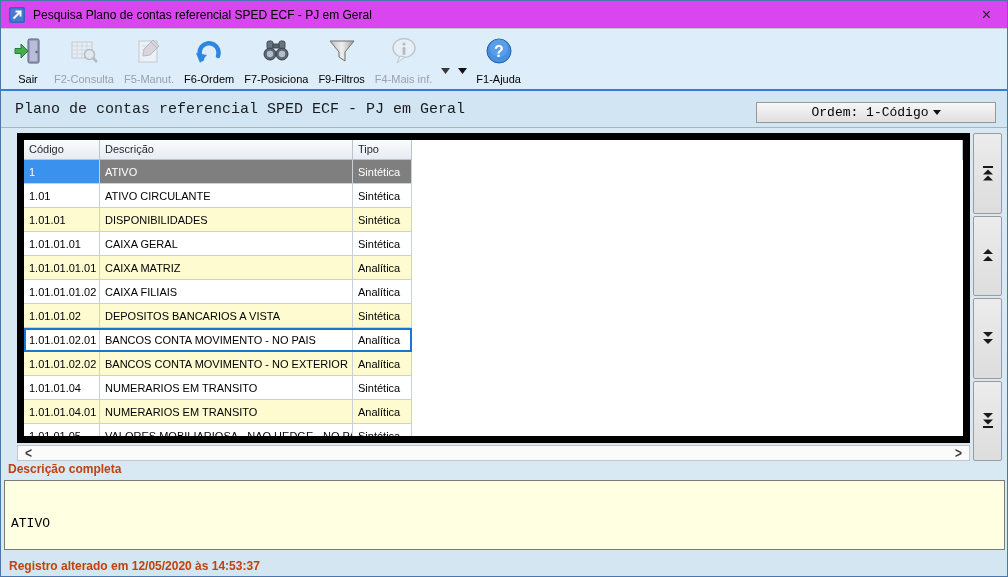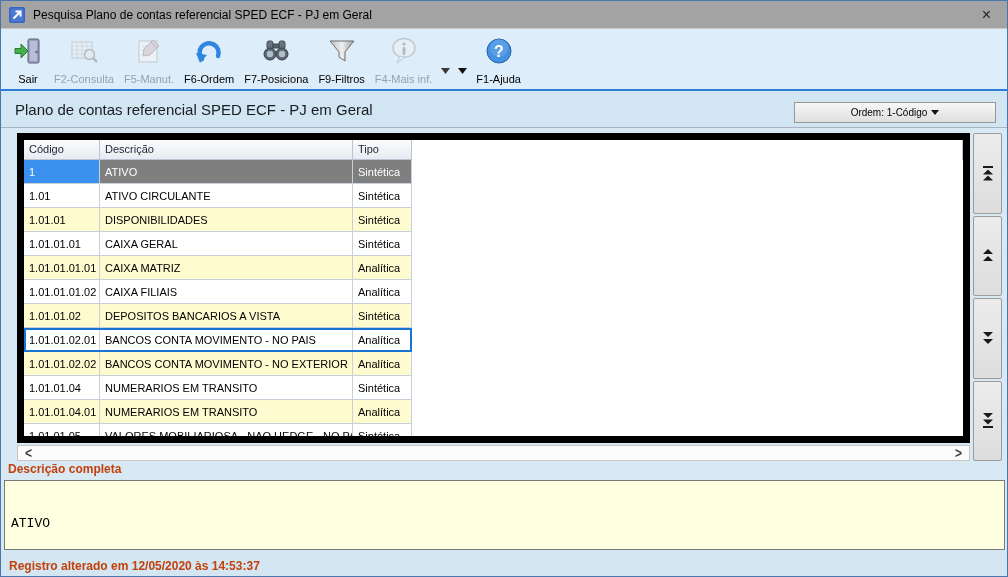--- a/index.html
+++ b/index.html
@@ -1,37 +1,37 @@
 <!DOCTYPE html>
 <html><head>
 <meta charset="utf-8">
 <style>
   html,body{margin:0;padding:0;background:#9fb6c8;font-family:"Liberation Sans",sans-serif;}
   *{box-sizing:border-box;}
   .window{position:relative;width:1008px;height:577px;background:#d9e9f4;border:1px solid #4a76ae;overflow:hidden;}
 
   
-  .titlebar{position:absolute;left:0;top:0;width:100%;height:28px;background:#a3a3a3;border-bottom:1px solid #c9c9c9;display:flex;align-items:center;padding:0 8px;}
+  .titlebar{position:absolute;left:0;top:0;width:100%;height:28px;background:#d946ef;border-bottom:1px solid #c9c9c9;display:flex;align-items:center;padding:0 8px;}
   .titlebar .app-icon{width:16px;height:16px;margin-right:8px;display:inline-flex;}
   .titlebar .title{font-size:12px;color:#000;}
   .titlebar .close{margin-left:auto;font-size:16px;color:#222;line-height:16px;padding:0 8px;cursor:default;font-weight:400;}
 
   
   .toolbar{position:absolute;left:0;top:28px;width:100%;height:62px;background:#ddedf9;border-bottom:2px solid #2f7fd6;display:flex;align-items:flex-start;padding:5px 4px 0 6px;}
   .tb-btn{display:flex;flex-direction:column;align-items:center;padding:1px 5px;border-radius:3px;}
   .tb-icon{width:32px;height:32px;display:flex;align-items:center;justify-content:center;}
   .tb-label{font-size:11px;color:#000;margin-top:6px;white-space:nowrap;}
   .tb-btn.disabled .tb-label{color:#9aa1ab;}
   .tb-btn.disabled .tb-icon{opacity:.55;filter:grayscale(60%);}
   .tb-drop{align-self:center;margin-top:14px;padding:0 4px;}
 
   
-  .header-bar{position:absolute;left:0;top:90px;width:100%;height:37px;background:#d2e5f2;border-bottom:1px solid #a9b4bf;display:flex;align-items:center;}
+  .header-bar{position:absolute;left:0;top:90px;width:100%;height:37px;background:#d2e5f2;border-bottom:1px solid #a9b4bf;display:flex;align-items:center;font-family:Liberation Mono, monospace;}
   .header-title{font-size:15px;color:#181c20;margin-left:14px;}
-  .order-btn{position:absolute;right:11px;top:11px;width:202px;height:21px;background:linear-gradient(#f7f7f7,#dfdfdf);border:1px solid #979797;display:flex;align-items:center;justify-content:center;font-size:10px;color:#000;gap:4px;}
+  .order-btn{position:absolute;right:11px;top:11px;width:240px;height:21px;background:linear-gradient(#f7f7f7,#dfdfdf);border:1px solid #979797;display:flex;align-items:center;justify-content:center;font-size:13px;color:#000;gap:4px;}
   .order-arrow{width:0;height:0;border-left:4px solid transparent;border-right:4px solid transparent;border-top:5px solid #111;}
 
   
   .grid-panel{position:absolute;left:16px;top:132px;width:953px;height:310px;background:#fff;border:7px solid #000000;overflow:hidden;}
   .grid-header{display:flex;height:20px;}
   .gh-cell{height:20px;background:linear-gradient(#fafbfc,#e7ecf2);border-right:1px solid #b9c3d2;border-bottom:1px solid #b9c3d2;font-size:11px;color:#1c2530;padding:3px 0 0 5px;}
   .gh-filler{flex:1;border-bottom:0;background:#fff;}
   .row{display:flex;height:24px;position:relative;background:#fff;}
   .cell{height:24px;border-right:1px solid #c8d0da;border-bottom:1px solid #c8d0da;font-size:11px;color:#000;padding:6px 0 0 5px;white-space:nowrap;overflow:hidden;}
   .w-cod{width:76px;}  .w-desc{width:253px;}  .w-tipo{width:59px;}

